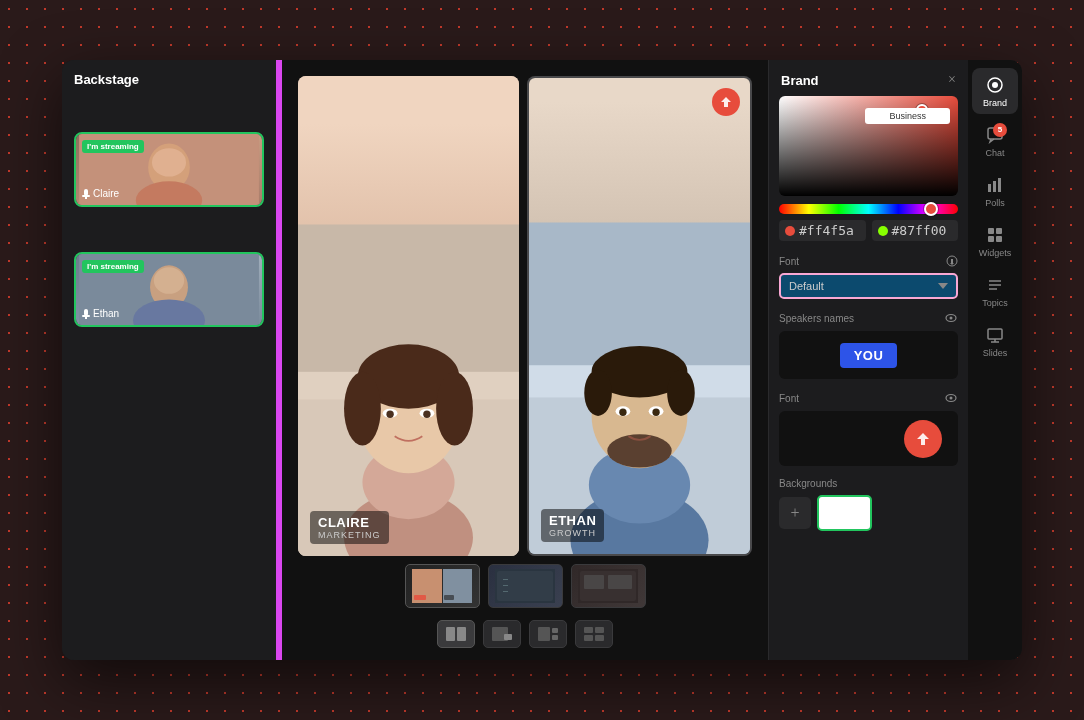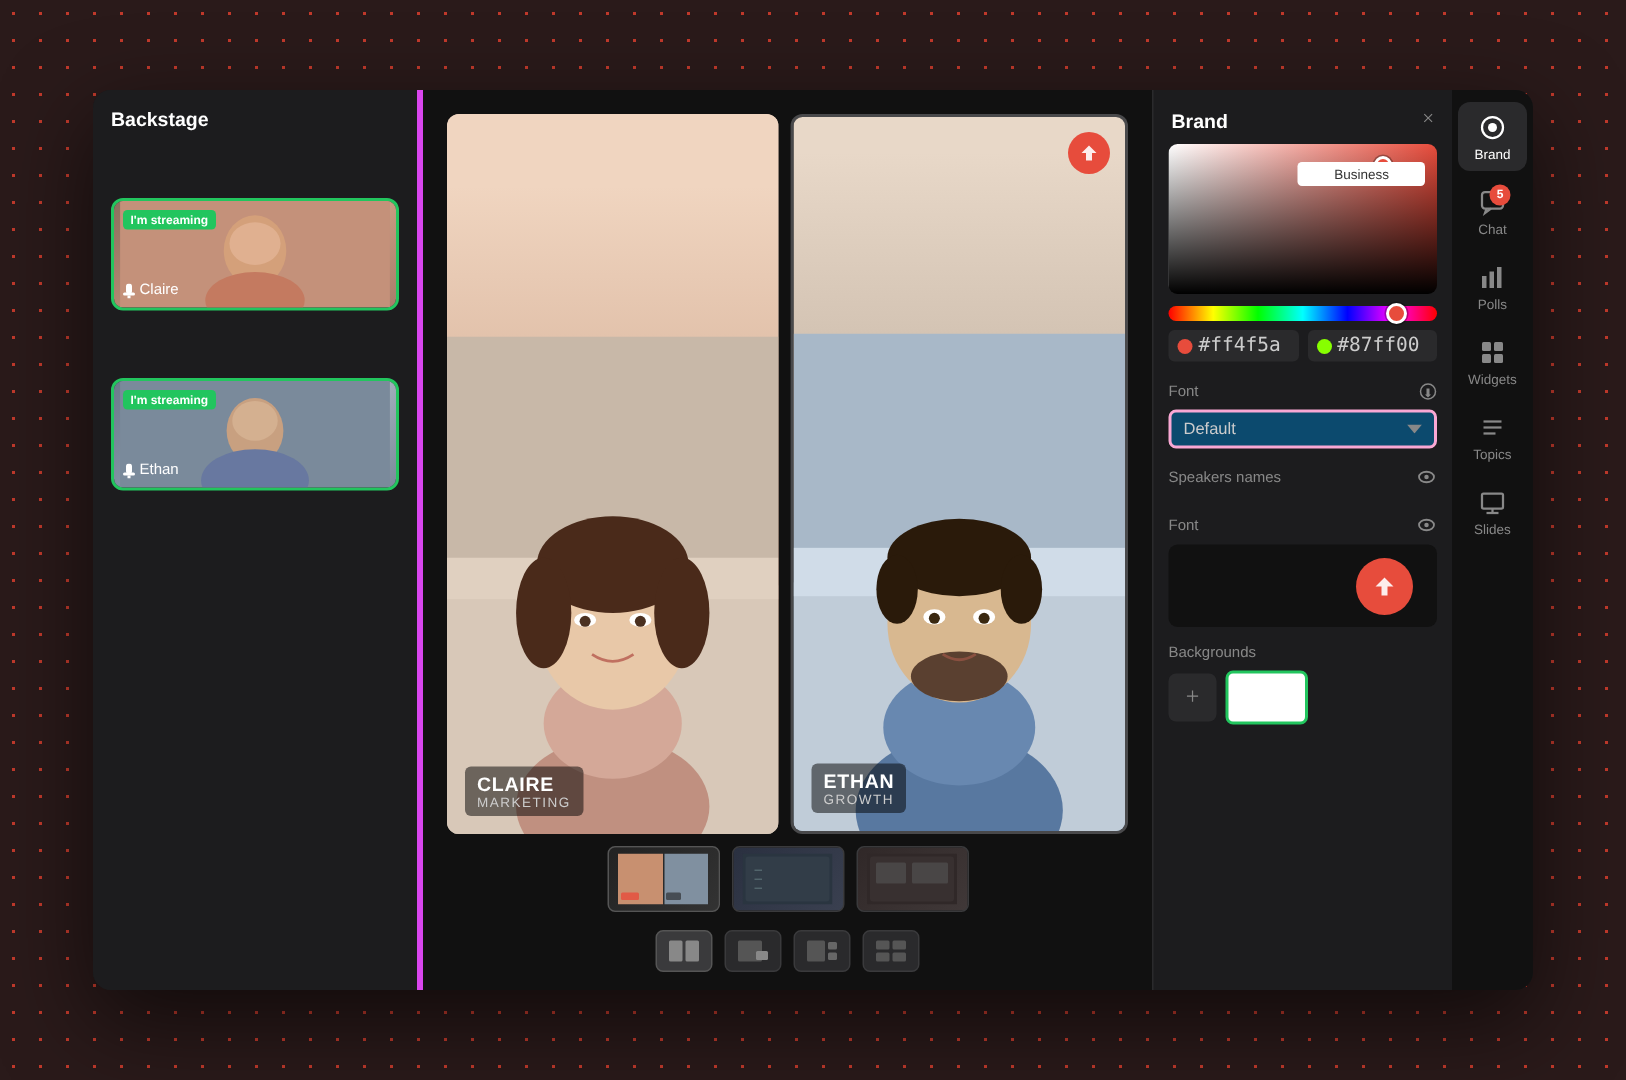--- a/index.html
+++ b/index.html
@@ -27,21 +27,21 @@
       box-shadow: 0 20px 60px rgba(0,0,0,0.6);
       position: relative;
     }
 
     
     .backstage-panel {
       width: 220px;
       background: #1c1c1e;
       padding: 12px;
       flex-shrink: 0;
-      border-right: 4px solid #d946ef;
+      border-right: 6px solid #d946ef;
     }
 
     .backstage-title {
       color: #fff;
       font-size: 13px;
       font-weight: 600;
       margin-bottom: 10px;
       font-family: -apple-system, BlinkMacSystemFont, sans-serif;
     }
 
@@ -771,20 +771,23 @@
     </div>
 
     <div class="brand-section">
       <div class="brand-section-label">
         <span>Speakers names</span>
         <svg width="14" height="14" viewBox="0 0 14 14">
           <ellipse cx="7" cy="7" rx="5" ry="3.5" fill="none" stroke="#888" stroke-width="1.2"></ellipse>
           <circle cx="7" cy="7" r="1.5" fill="#888"></circle>
         </svg>
       </div>
+      <div class="speakers-box">
+        <div class="you-badge">YOU</div>
+      </div>
     </div>
 
     <div class="brand-section">
       <div class="brand-section-label">
         <span>Font</span>
         <svg width="14" height="14" viewBox="0 0 14 14">
           <ellipse cx="7" cy="7" rx="5" ry="3.5" fill="none" stroke="#888" stroke-width="1.2"></ellipse>
           <circle cx="7" cy="7" r="1.5" fill="#888"></circle>
         </svg>
       </div>

